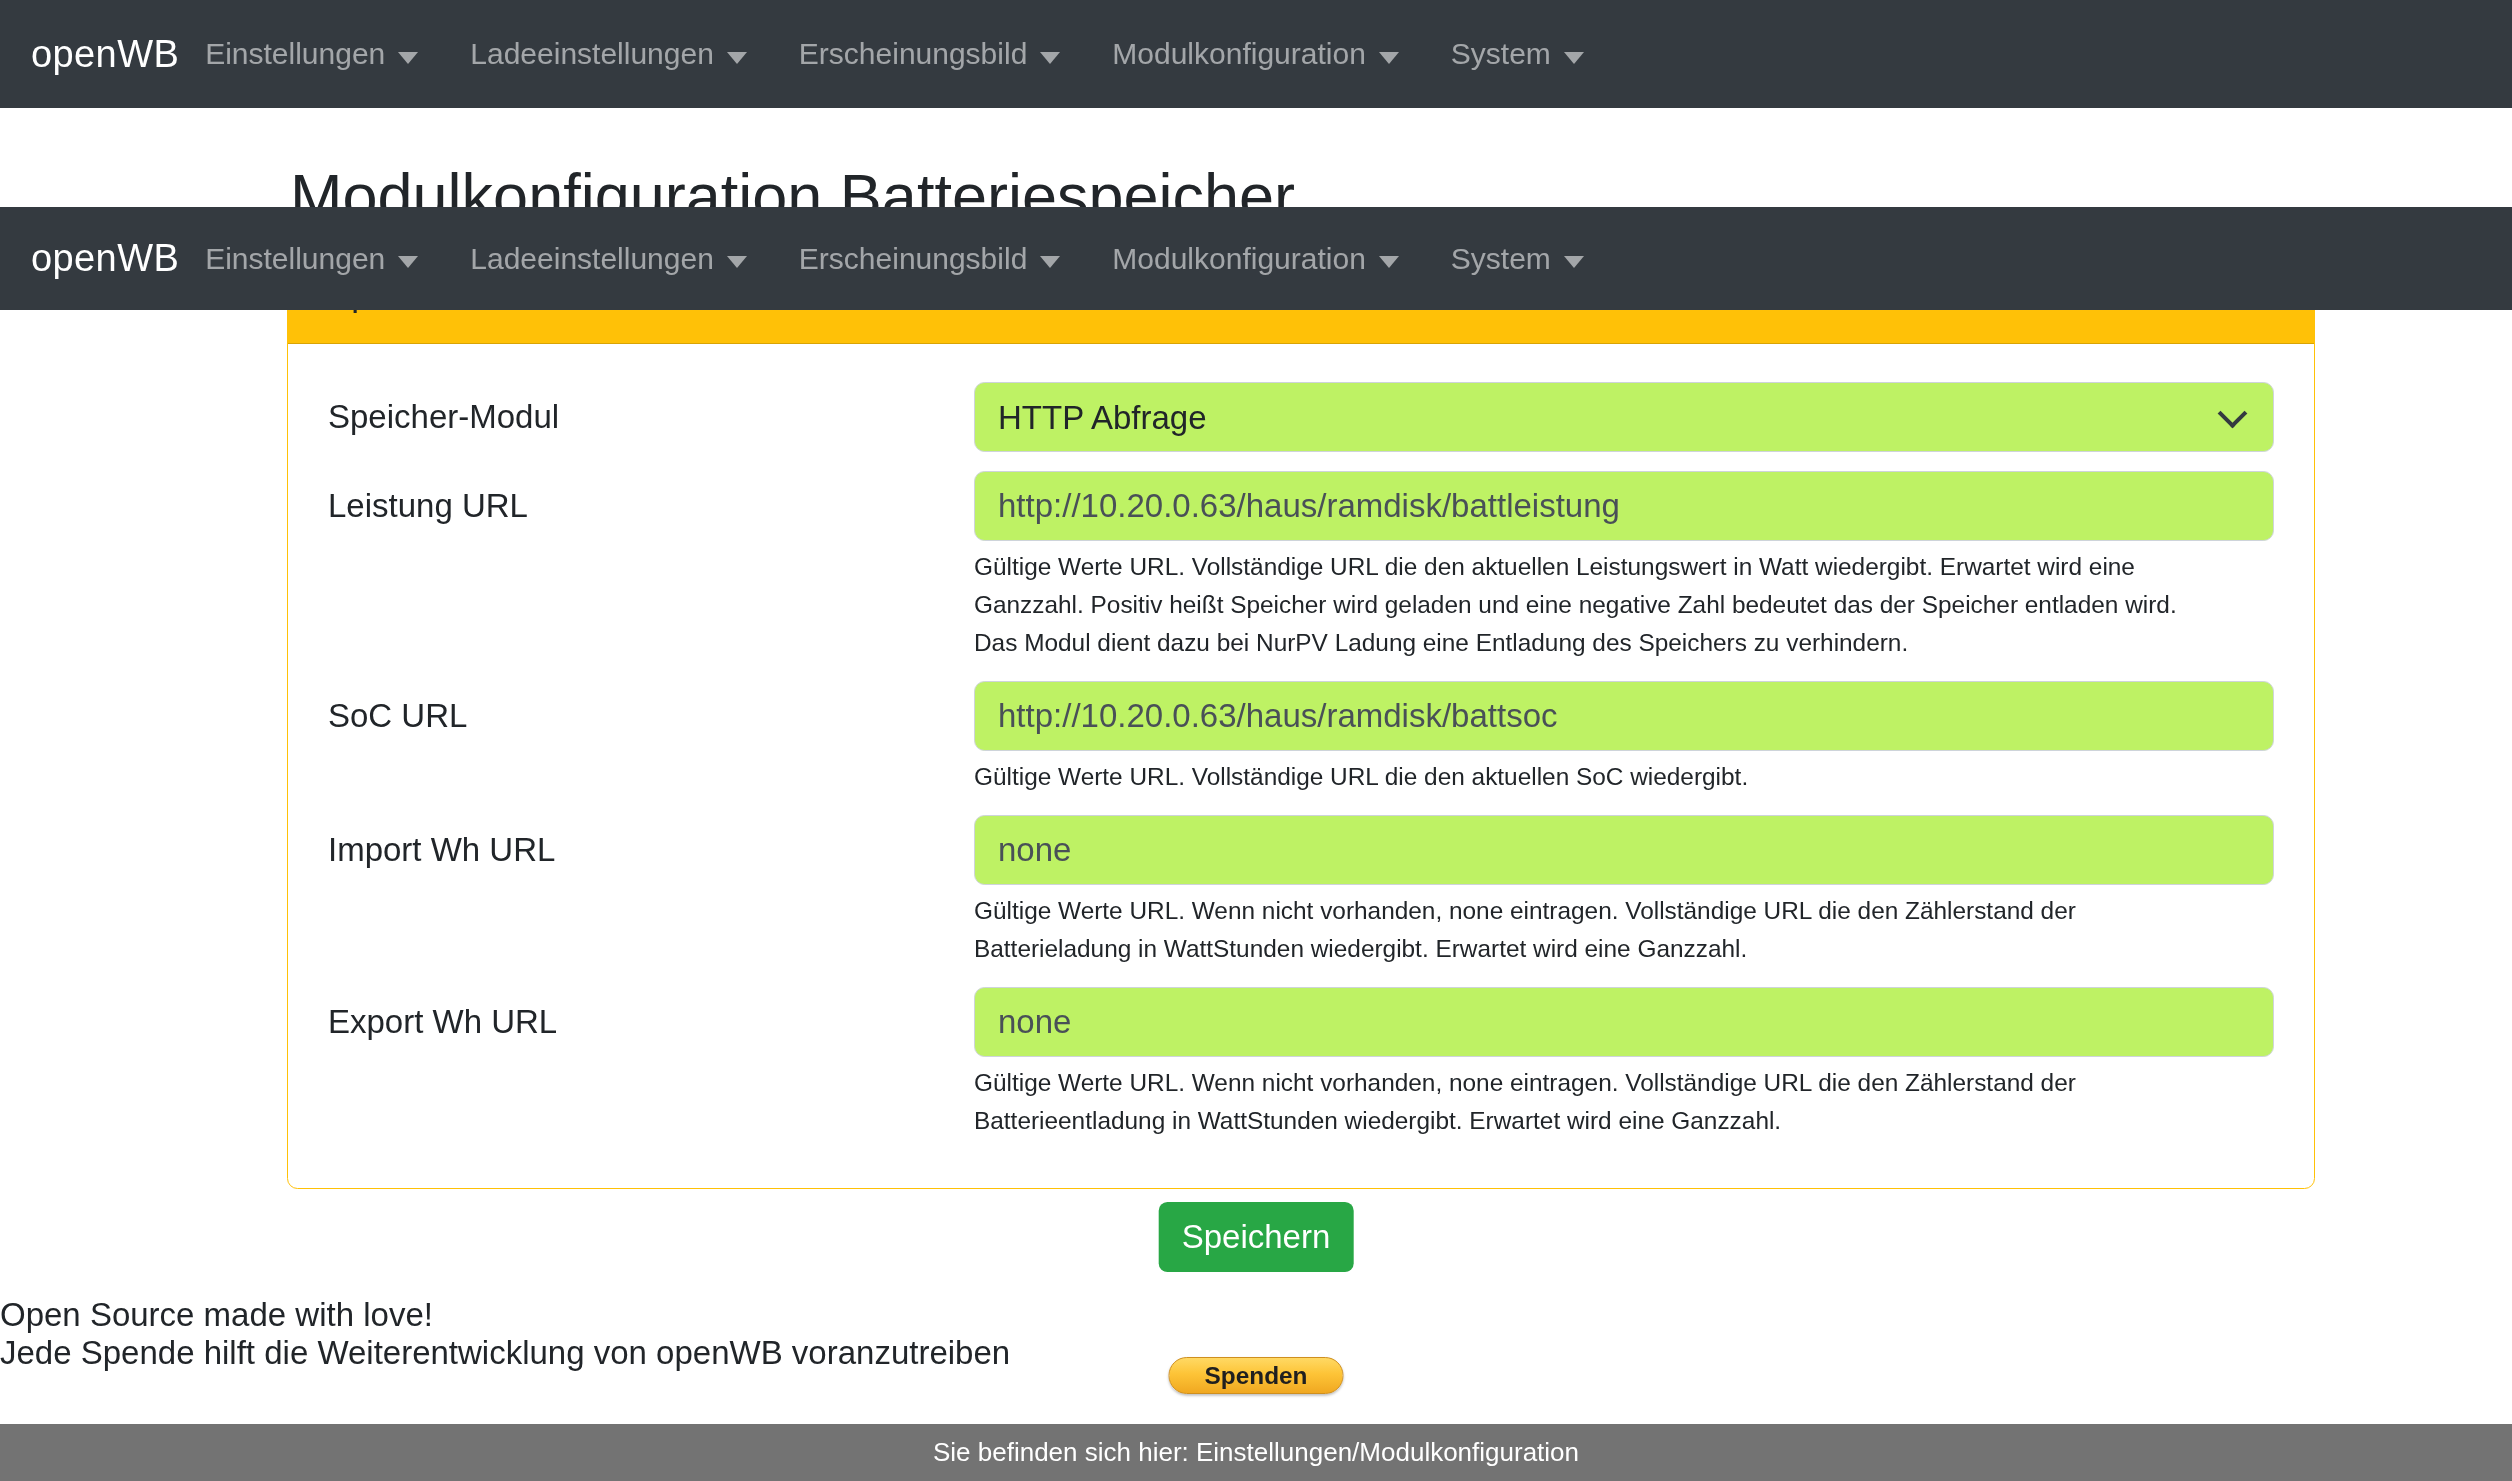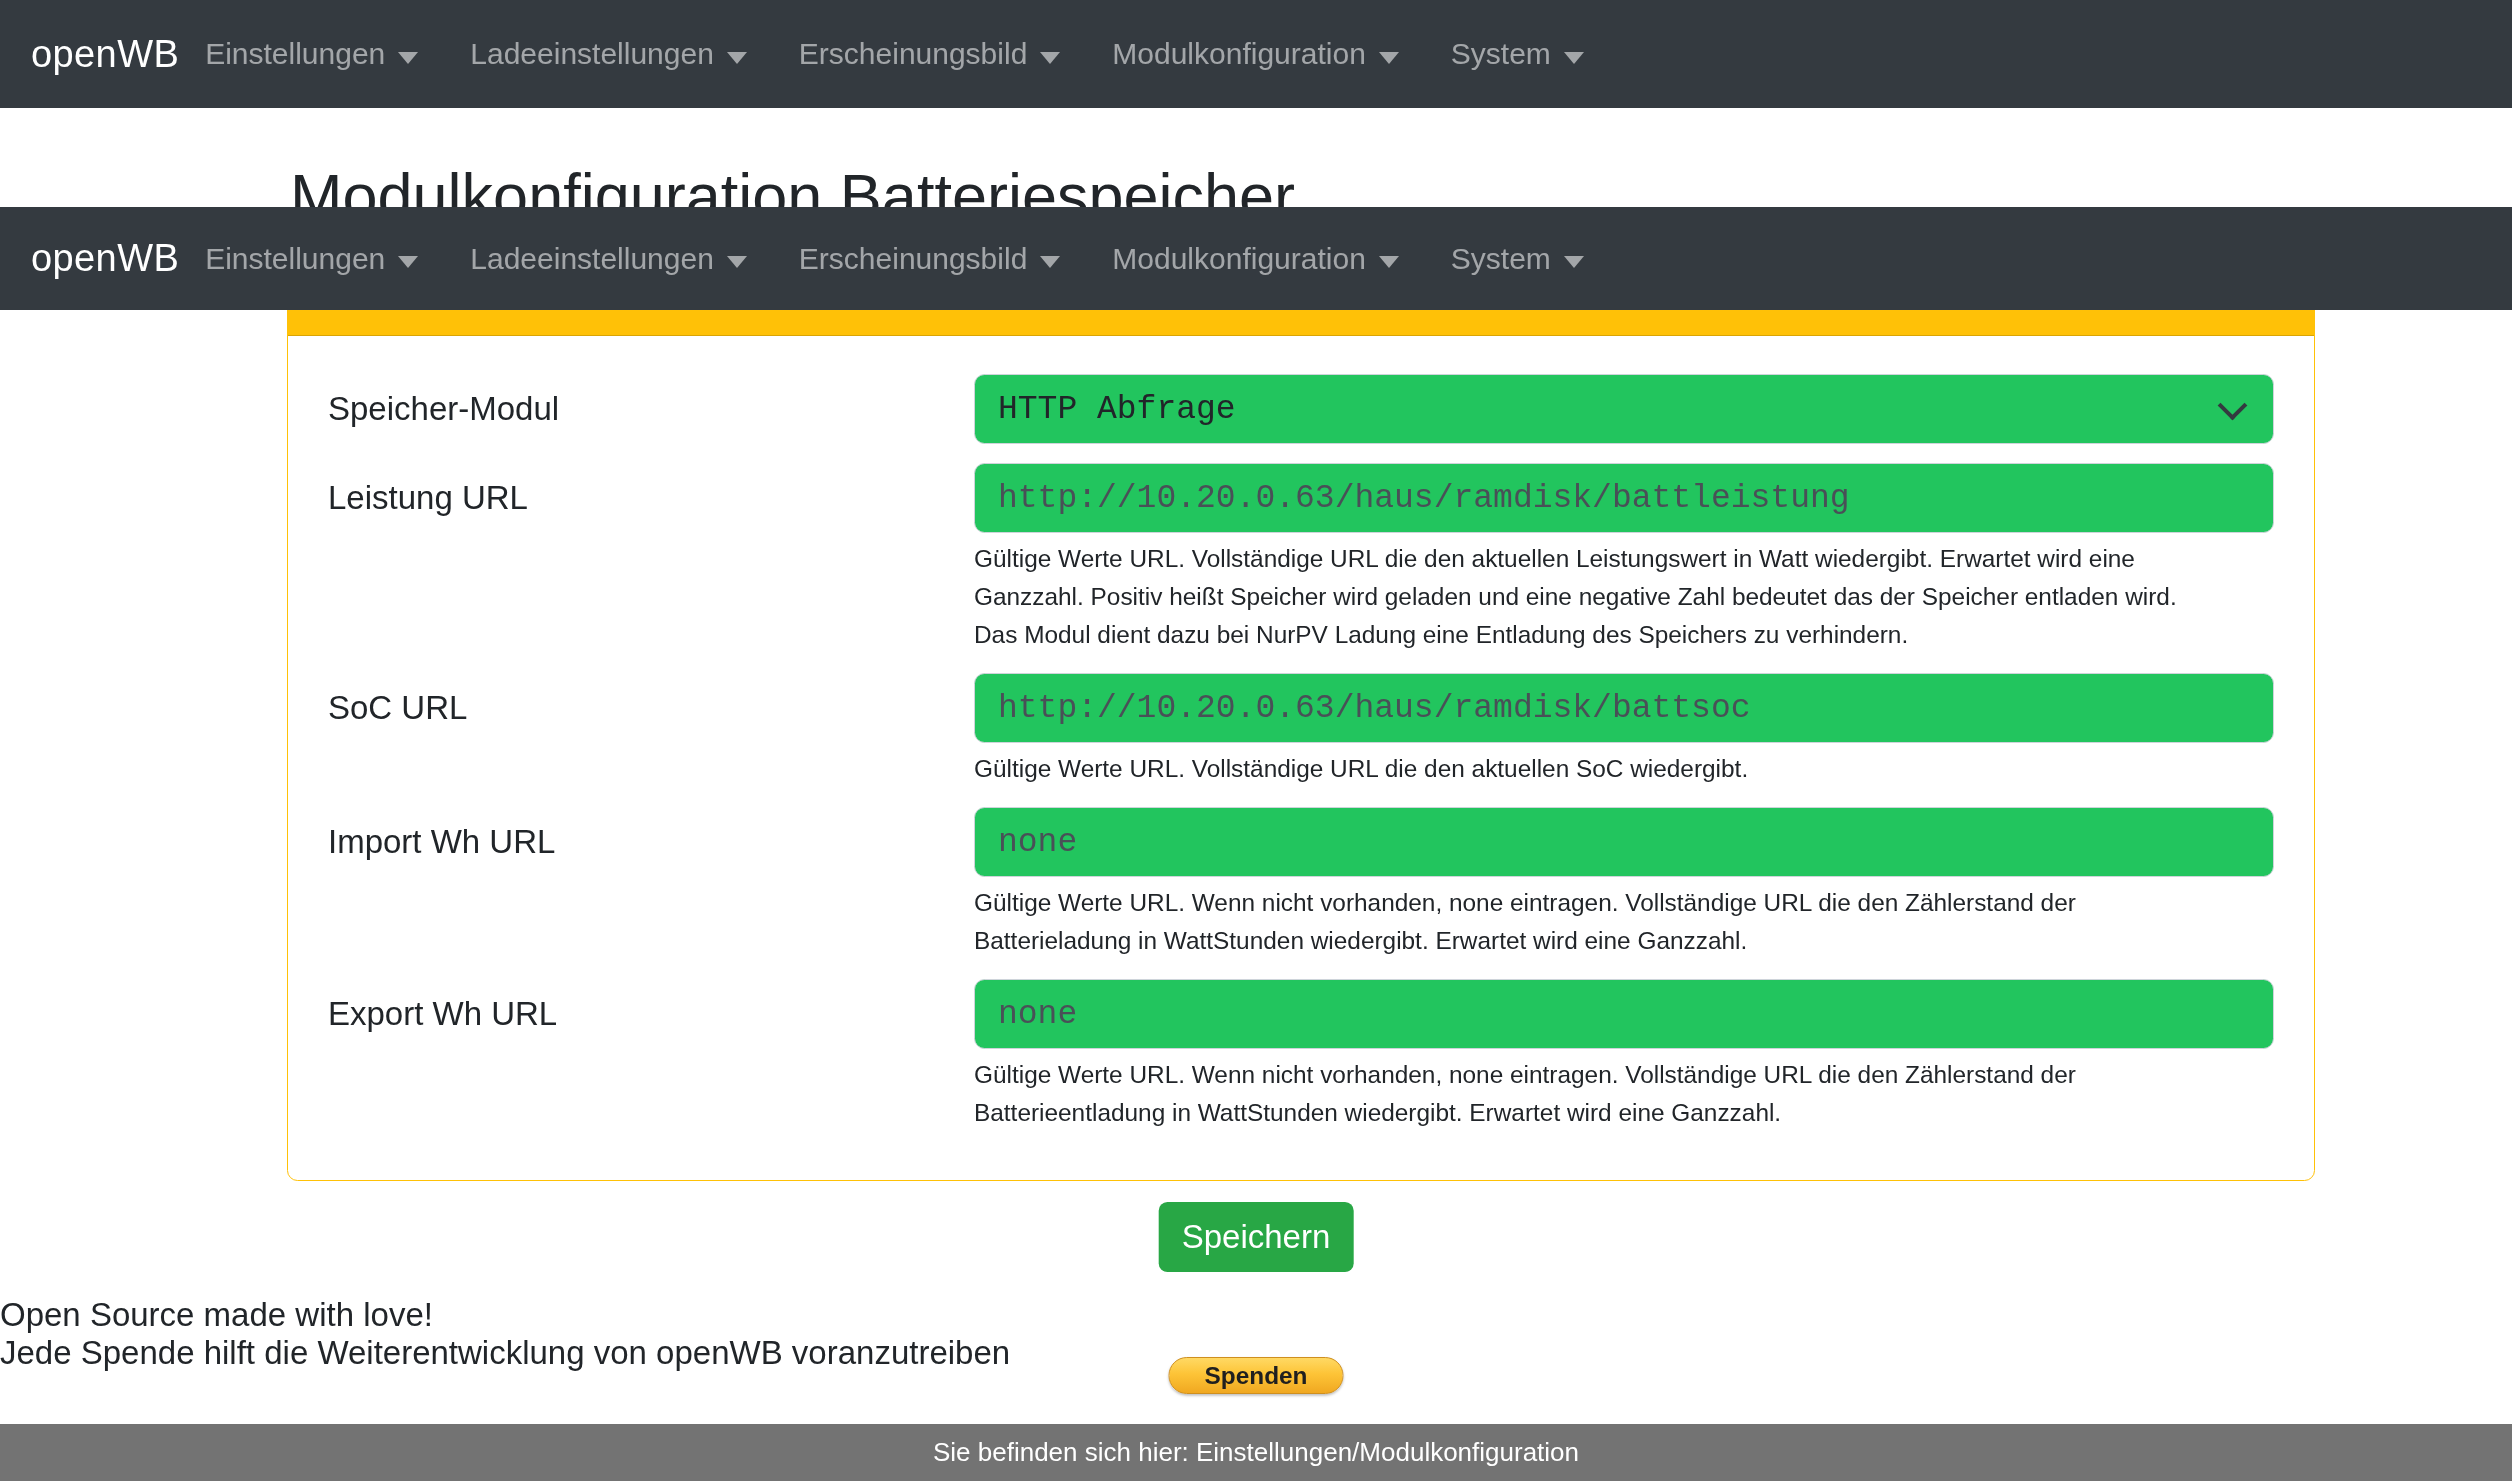--- a/index.html
+++ b/index.html
@@ -36,41 +36,41 @@
 
   
   .page-title {
     position:absolute; left:290px; top:157px; z-index:5;
     font-size:63px; line-height:79px; font-weight:500; color:#212529;
     white-space:nowrap;
   }
 
   
   .card {
-    position:absolute; left:287px; top:256px; width:2028px; z-index:20;
+    position:absolute; left:287px; top:264px; width:2028px; z-index:20;
     background:#ffffff; border:1.7px solid #ffc107; border-radius:10.5px;
   }
   .card-header {
     height:79px; background:#ffc107; border-bottom:1.7px solid rgba(0,0,0,0.15);
     border-radius:8.7px 8.7px 0 0; padding:8.7px 40px 0 40px;
     font-size:35px; color:#212529;
   }
   .card-body { padding:38px 40px 31px 40px; }
 
   .form-row { display:flex; margin-bottom:19px; }
   .form-row:last-child { margin-bottom:17.4px; }
   .col-label {
     width:646px; height:70px; display:flex; align-items:center;
     font-size:33px; color:#212529;
   }
   .col-input { flex:1; position:relative; }
   .text-input, .select {
     width:100%; height:70px; border:1.7px solid #ced4da; border-radius:10.5px;
-    padding:0 23px; font-size:33px; color:#495057; background:#22c55e;
-    font-family:Liberation Mono, monospace; outline:none; display:block;
+    padding:0 23px; font-size:33px; color:#495057; background:#bef264;
+    font-family:Liberation Sans, sans-serif; outline:none; display:block;
   }
   .select {
     color:#212529; -webkit-appearance:none; appearance:none; cursor:pointer;
     padding-right:79px;
   }
   .select-chevron {
     position:absolute; right:31px; top:21px; width:21px; height:21px;
     border-right:4.4px solid #343a40; border-bottom:4.4px solid #343a40;
     transform:rotate(45deg); pointer-events:none;
   }

